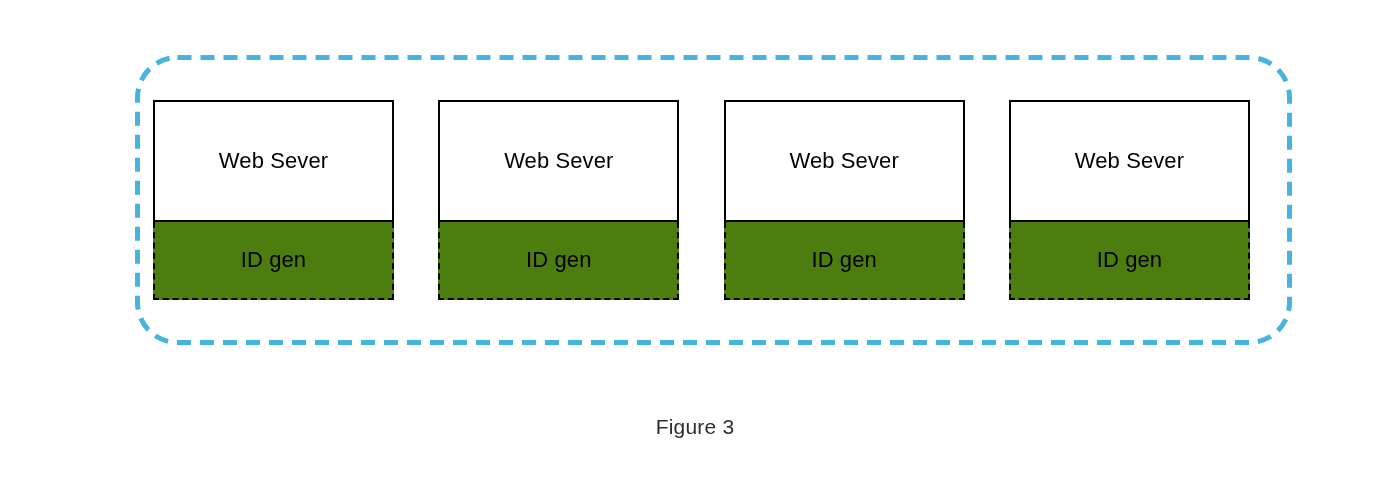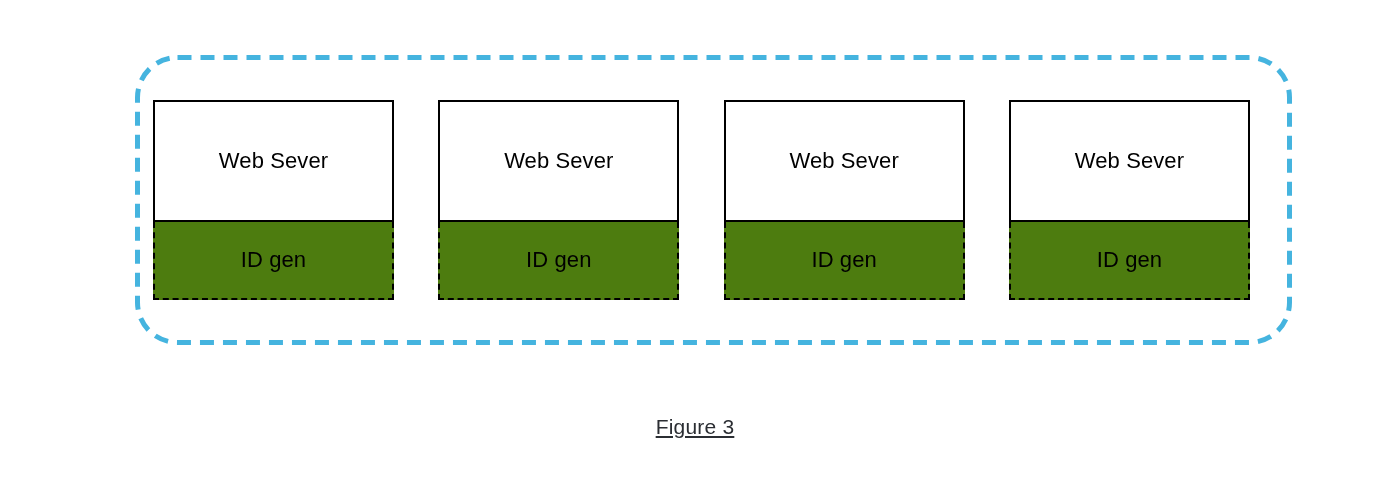--- a/index.html
+++ b/index.html
@@ -94,21 +94,20 @@
   
   .figure-caption {
     position: absolute;
     left: 0;
     top: 415px;
     width: 1390px;
     text-align: center;
     font-size: 21px;
     color: #2b2e33;
     letter-spacing: 0.2px;
-    text-decoration: underline;
   }
 </style>
 </head>
 <body>
 
 <div id="figure-root">
 
   <div class="cluster-boundary">
     <svg viewBox="0 0 1157 290" preserveAspectRatio="none" aria-hidden="true">
       <rect x="2.5" y="2.5" width="1152" height="285" rx="40" ry="40" fill="none" stroke="#45b4df" stroke-width="5" stroke-dasharray="14 9" stroke-linecap="butt"></rect>

